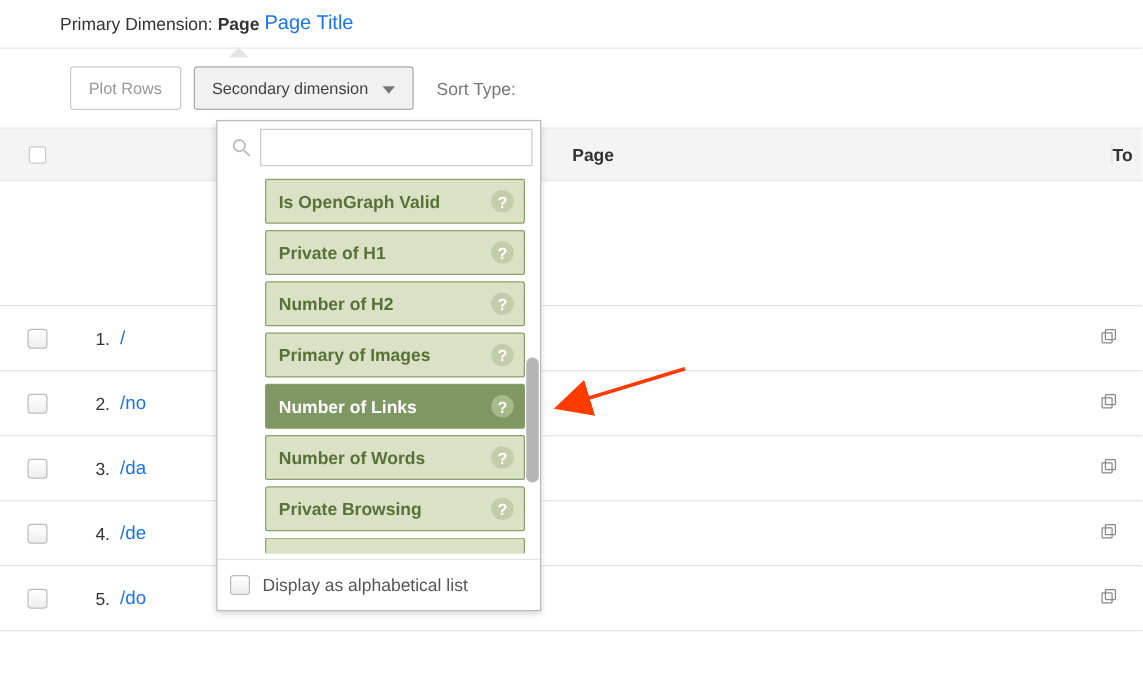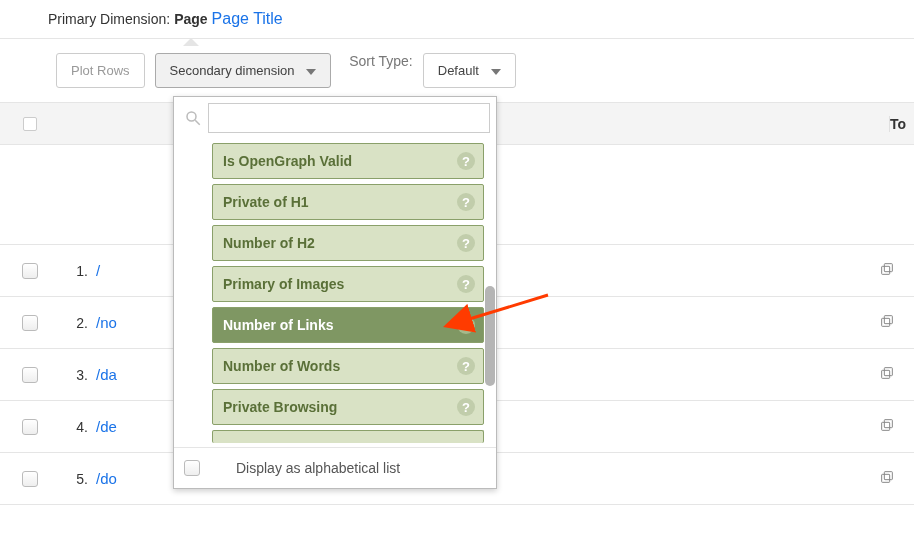--- a/index.html
+++ b/index.html
@@ -4,21 +4,21 @@
 <style>
   * { box-sizing: border-box; margin: 0; padding: 0; }
   body { font-family: Arial, Helvetica, sans-serif; font-size: 13px; color: #333; background: #fff; width: 914px; height: 558px; overflow: hidden; position: relative; }
   
   .dim-row { padding: 10px 18px 10px 48px; display: flex; align-items: center; gap: 4px; border-bottom: 1px solid #e5e5e5; }
   .dim-label { color: #333; font-size: 14px; }
   .dim-primary { color: #333; font-weight: bold; font-size: 14px; position: relative; }
   .dim-primary::after { content: ""; position: absolute; bottom: -19px; left: 50%; transform: translateX(-50%); width: 0; height: 0; border-left: 8px solid transparent; border-right: 8px solid transparent; border-bottom: 8px solid #e5e5e5; }
   .dim-secondary { color: #1a73e8; font-size: 16px; }
   
-  .control-row { padding: 14px 18px 14px 56px; display: flex; gap: 10px; border-bottom: 1px solid #e5e5e5; }
+  .control-row { padding: 14px 18px 14px 56px; display: flex; align-items: center; gap: 10px; border-bottom: 1px solid #e5e5e5; }
   .btn { border: 1px solid #ccc; border-radius: 3px; background: #fff; padding: 9px 14px; font-size: 13px; color: #999; cursor: pointer; }
   .btn.sel { background: #f1f1f1; border-color: #aaa; color: #414141; }
   .btn .caret { display: inline-block; margin-left: 8px; width: 0; height: 0; border-left: 5px solid transparent; border-right: 5px solid transparent; border-top: 6px solid #777; }
   .sort-label { color: #777; margin-left: 8px; font-size: 14px; }
   .btn.default { color: #444; padding: 9px 14px; }
   
   .table-wrap { }
   .table-header { display: flex; align-items: center; background: #f4f4f4; border-bottom: 1px solid #e5e5e5; height: 42px; }
   .thcell-check { width: 60px; display: flex; justify-content: center; }
   .thcell-page { flex: 1; text-align: center; font-weight: bold; color: #333; border-right: 1px solid #e0e0e0; padding: 0 10px; font-size: 14px; }
@@ -29,33 +29,33 @@
   
   .data-row { display: flex; align-items: center; height: 52px; border-bottom: 1px solid #e5e5e5; }
   .cell-check { width: 60px; display: flex; justify-content: center; }
   .cell-num { width: 36px; text-align: right; padding-right: 8px; font-size: 14px; }
   .cell-link { flex: 1; }
   .cell-link a { color: #1a73e8; text-decoration: none; font-size: 15px; }
   .cell-open { width: 55px; display: flex; justify-content: center; }
   .open-icon svg { width: 16px; height: 16px; fill: none; stroke: #888; stroke-width: 1.5; }
   .chk3d { width: 16px; height: 16px; border: 1px solid #bbb; border-radius: 3px; background: linear-gradient(#fff, #eee); display: inline-block; }
   
-  .dropdown { position: absolute; left: 173px; top: 96px; width: 324px; background: #fff; border: 1px solid #bbb; box-shadow: 0 2px 6px rgba(0,0,0,0.2); z-index: 20; }
+  .dropdown { position: absolute; left: 173px; top: 96px; width: 260px; background: #fff; border: 1px solid #bbb; box-shadow: 0 2px 6px rgba(0,0,0,0.2); z-index: 20; }
   .dd-search { display: flex; align-items: center; padding: 6px 6px 8px 6px; }
   .dd-search .mag { width: 18px; height: 18px; margin-right: 6px; margin-left: 4px; }
   .dd-search input { flex: 1; border: 1px solid #ccc; height: 30px; padding: 0 8px; font-size: 13px; }
   .dd-list { padding: 2px 12px 0 38px; position: relative; }
   .dd-item { background: #d9e2c5; border: 1px solid #8aa06a; border-radius: 2px; padding: 9px 34px 9px 10px; margin-bottom: 5px; color: #5a7038; font-weight: bold; font-size: 14px; position: relative; cursor: pointer; }
   .dd-item.selected { background: #7f9763; color: #fff; }
   .dd-item .help { position: absolute; right: 8px; top: 50%; transform: translateY(-50%); width: 18px; height: 18px; border-radius: 50%; background: #c1cdab; display: flex; align-items: center; justify-content: center; }
   .dd-item.selected .help { background: #a6b98b; }
   .dd-item .help::after { content: "?"; font-size: 13px; font-weight: bold; color: #fff; }
   .dd-item.partial { height: 13px; padding: 0; border-top: 1px solid #8aa06a; border-left: 1px solid #8aa06a; border-right: 1px solid #8aa06a; border-bottom: none; margin-bottom: 0; }
   .dd-scroll { position: absolute; right: 1px; top: 145px; width: 10px; height: 100px; background: #b5b5b5; border-radius: 5px; }
-  .dd-footer { display: flex; align-items: center; padding: 12px 10px; border-top: 1px solid #e5e5e5; margin-top: 4px; font-size: 14px; color: #555; gap: 26px; }
+  .dd-footer { display: flex; align-items: center; padding: 12px 10px; border-top: 1px solid #e5e5e5; margin-top: 4px; font-size: 14px; color: #555; }
   .dd-footer .chk3d { margin-right: 10px; }
   
   .arrow-annot { position: absolute; left: 458px; top: 290px; z-index: 30; pointer-events: none; }
   .arrow-annot svg { overflow: visible; }
 </style>
 </head>
 <body>
 
 <div class="dim-row">
   <span class="dim-label">Primary Dimension:</span>
@@ -63,24 +63,20 @@
   <span class="dim-secondary">Page Title</span>
 </div>
 
 <div class="control-row">
   <button class="btn">Plot Rows</button>
   <button class="btn sel">
     <span>Secondary dimension</span>
     <span class="caret"></span>
   </button>
   <span class="sort-label">Sort Type:</span>
-  <button class="btn default">
-    <span>Default</span>
-    <span class="caret"></span>
-  </button>
 </div>
 
 <div class="table-wrap">
   <div class="table-header">
     <div class="thcell-check">
       <span class="check"></span>
     </div>
     <div class="thcell-page">Page</div>
     <div class="thcell-last">To</div>
   </div>

